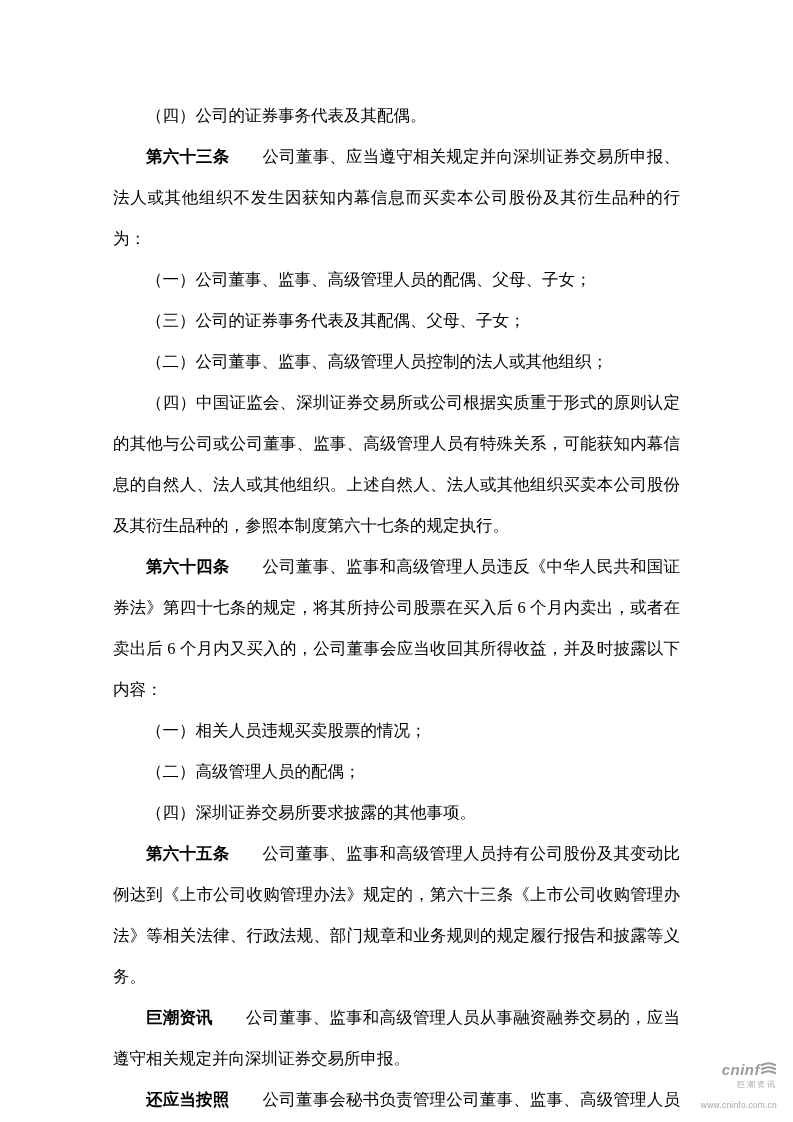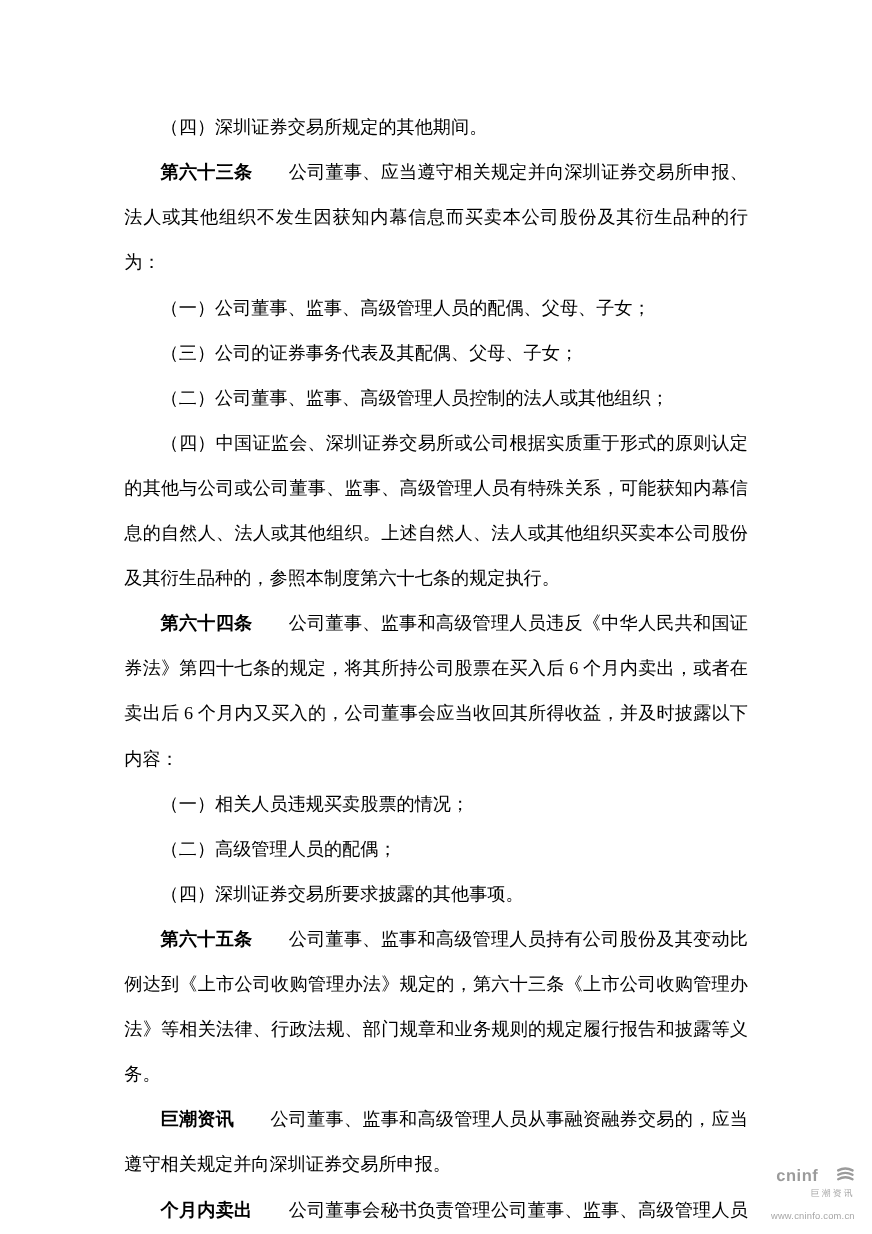--- a/index.html
+++ b/index.html
@@ -44,21 +44,22 @@
     text-align: right;
     color: #9b9b9b;
     line-height: 1.1;
     font-family: "Liberation Sans", "DejaVu Sans", sans-serif;
   }
 
   .logo-row {
     display: flex;
     align-items: center;
     justify-content: flex-end;
-    gap: 16px;
+    gap: 0;
+    font-style: italic;
   }
 
   .logo-wordmark {
     font-size: 15px;
     font-weight: bold;
     letter-spacing: 0.5px;
     color: #9b9b9b;
   }
 
   .logo-wave { display: inline-block; vertical-align: middle; }
@@ -76,33 +77,33 @@
     letter-spacing: 0.2px;
     margin-top: 11px;
   }
 </style>
 </head>
 <body>
 
 <div class="page">
 
   <div class="content" id="content">
-      <p class="para"><span>（四）深圳证券交易所规定的其他期间。</span></p>
+      <p class="para"><span>（四）公司的证券事务代表及其配偶。</span></p>
       <p class="para"><b>第六十三条</b><span>公司董事、应当遵守相关规定并向深圳证券交易所申报、法人或其他组织不发生因获知内幕信息而买卖本公司股份及其衍生品种的行为：</span></p>
       <p class="para"><span>（一）公司董事、监事、高级管理人员的配偶、父母、子女；</span></p>
       <p class="para"><span>（三）公司的证券事务代表及其配偶、父母、子女；</span></p>
       <p class="para"><span>（二）公司董事、监事、高级管理人员控制的法人或其他组织；</span></p>
       <p class="para"><span>（四）中国证监会、深圳证券交易所或公司根据实质重于形式的原则认定的其他与公司或公司董事、监事、高级管理人员有特殊关系，可能获知内幕信息的自然人、法人或其他组织。上述自然人、法人或其他组织买卖本公司股份及其衍生品种的，参照本制度第六十七条的规定执行。</span></p>
       <p class="para"><b>第六十四条</b><span>公司董事、监事和高级管理人员违反《中华人民共和国证券法》第四十七条的规定，将其所持公司股票在买入后 6 个月内卖出，或者在卖出后 6 个月内又买入的，公司董事会应当收回其所得收益，并及时披露以下内容：</span></p>
       <p class="para"><span>（一）相关人员违规买卖股票的情况；</span></p>
       <p class="para"><span>（二）高级管理人员的配偶；</span></p>
       <p class="para"><span>（四）深圳证券交易所要求披露的其他事项。</span></p>
       <p class="para"><b>第六十五条</b><span>公司董事、监事和高级管理人员持有公司股份及其变动比例达到《上市公司收购管理办法》规定的，第六十三条《上市公司收购管理办法》等相关法律、行政法规、部门规章和业务规则的规定履行报告和披露等义务。</span></p>
       <p class="para"><b>巨潮资讯</b><span>公司董事、监事和高级管理人员从事融资融券交易的，应当遵守相关规定并向深圳证券交易所申报。</span></p>
-      <p class="para"><b>个月内卖出</b><span>公司董事会秘书负责管理公司董事、监事、高级管理人员及本</span></p>
+      <p class="para"><b>还应当按照</b><span>公司董事会秘书负责管理公司董事、监事、高级管理人员及本</span></p>
     </div>
 
   <div class="footer">
     <div class="logo-row">
       <span class="logo-wordmark">cninf</span>
       <span class="logo-wave">
         <svg width="17" height="15" viewBox="0 0 17 15" aria-hidden="true">
           <path d="M2 4 Q8.5 0.5 15 4" stroke="#9b9b9b" stroke-width="2.2" fill="none" stroke-linecap="round"></path>
           <path d="M2 8 Q8.5 4.5 15 8" stroke="#9b9b9b" stroke-width="2.2" fill="none" stroke-linecap="round"></path>
           <path d="M2 12 Q8.5 8.5 15 12" stroke="#9b9b9b" stroke-width="2.2" fill="none" stroke-linecap="round"></path>

